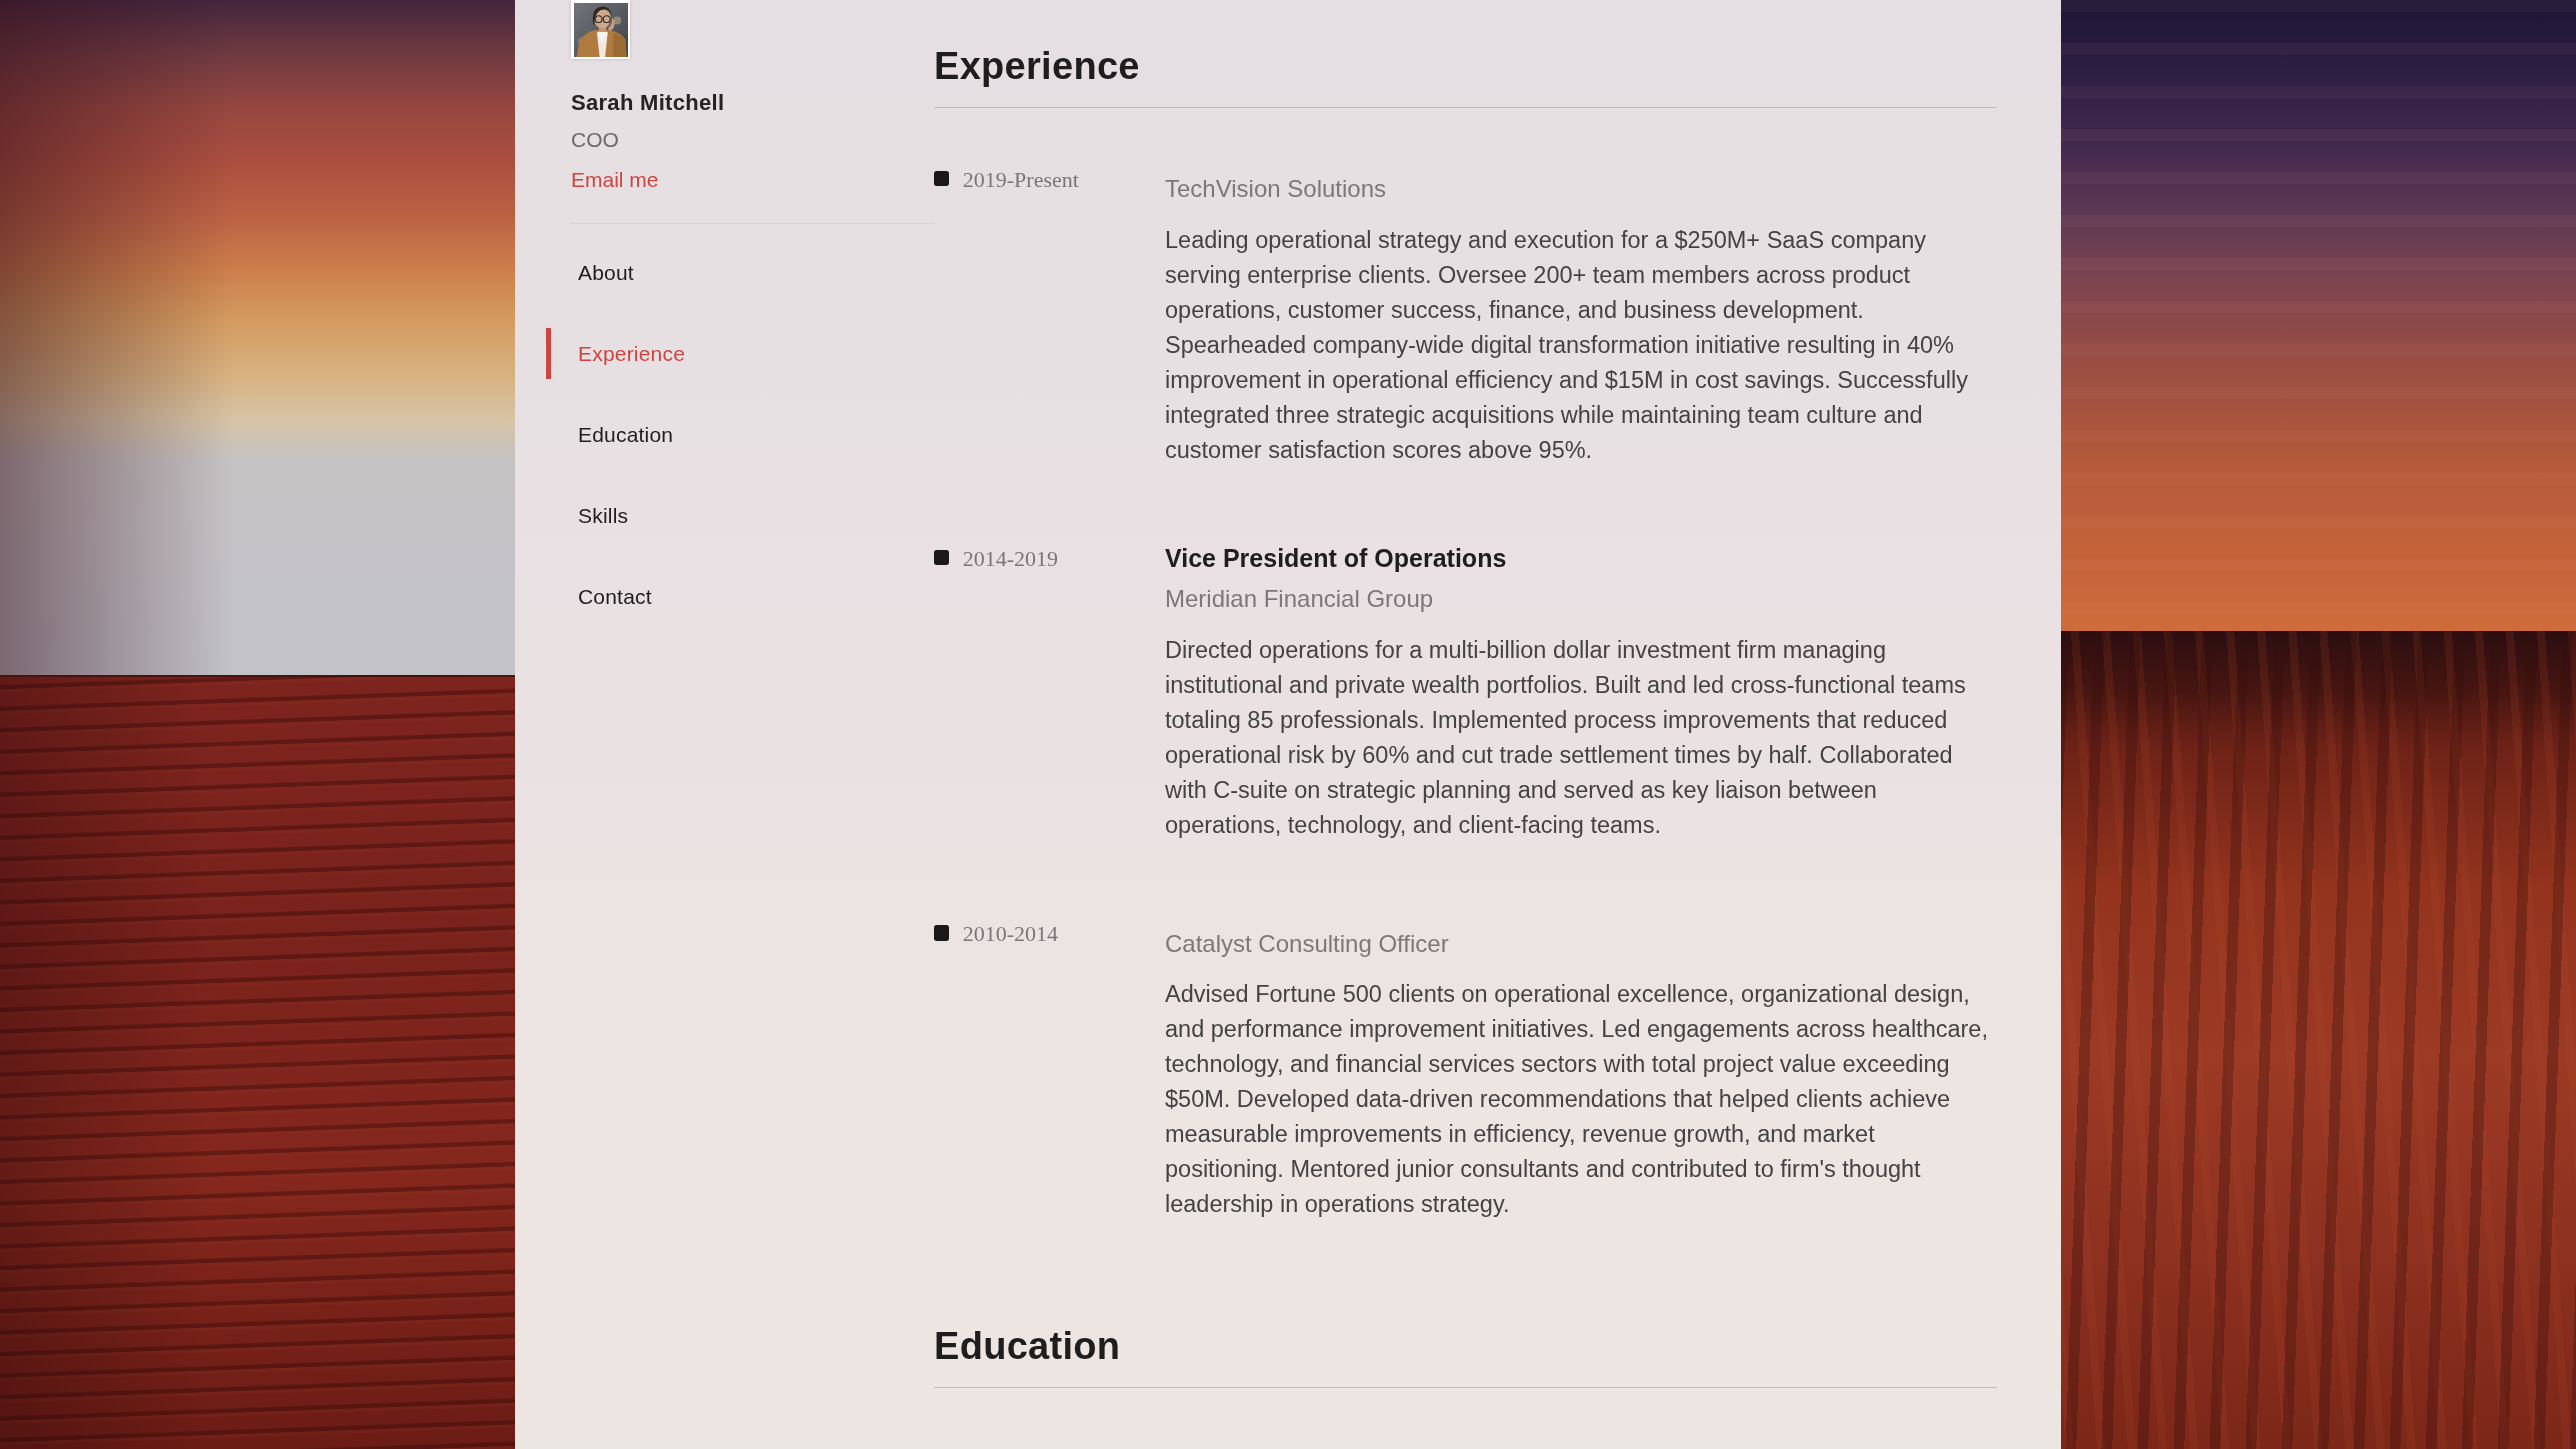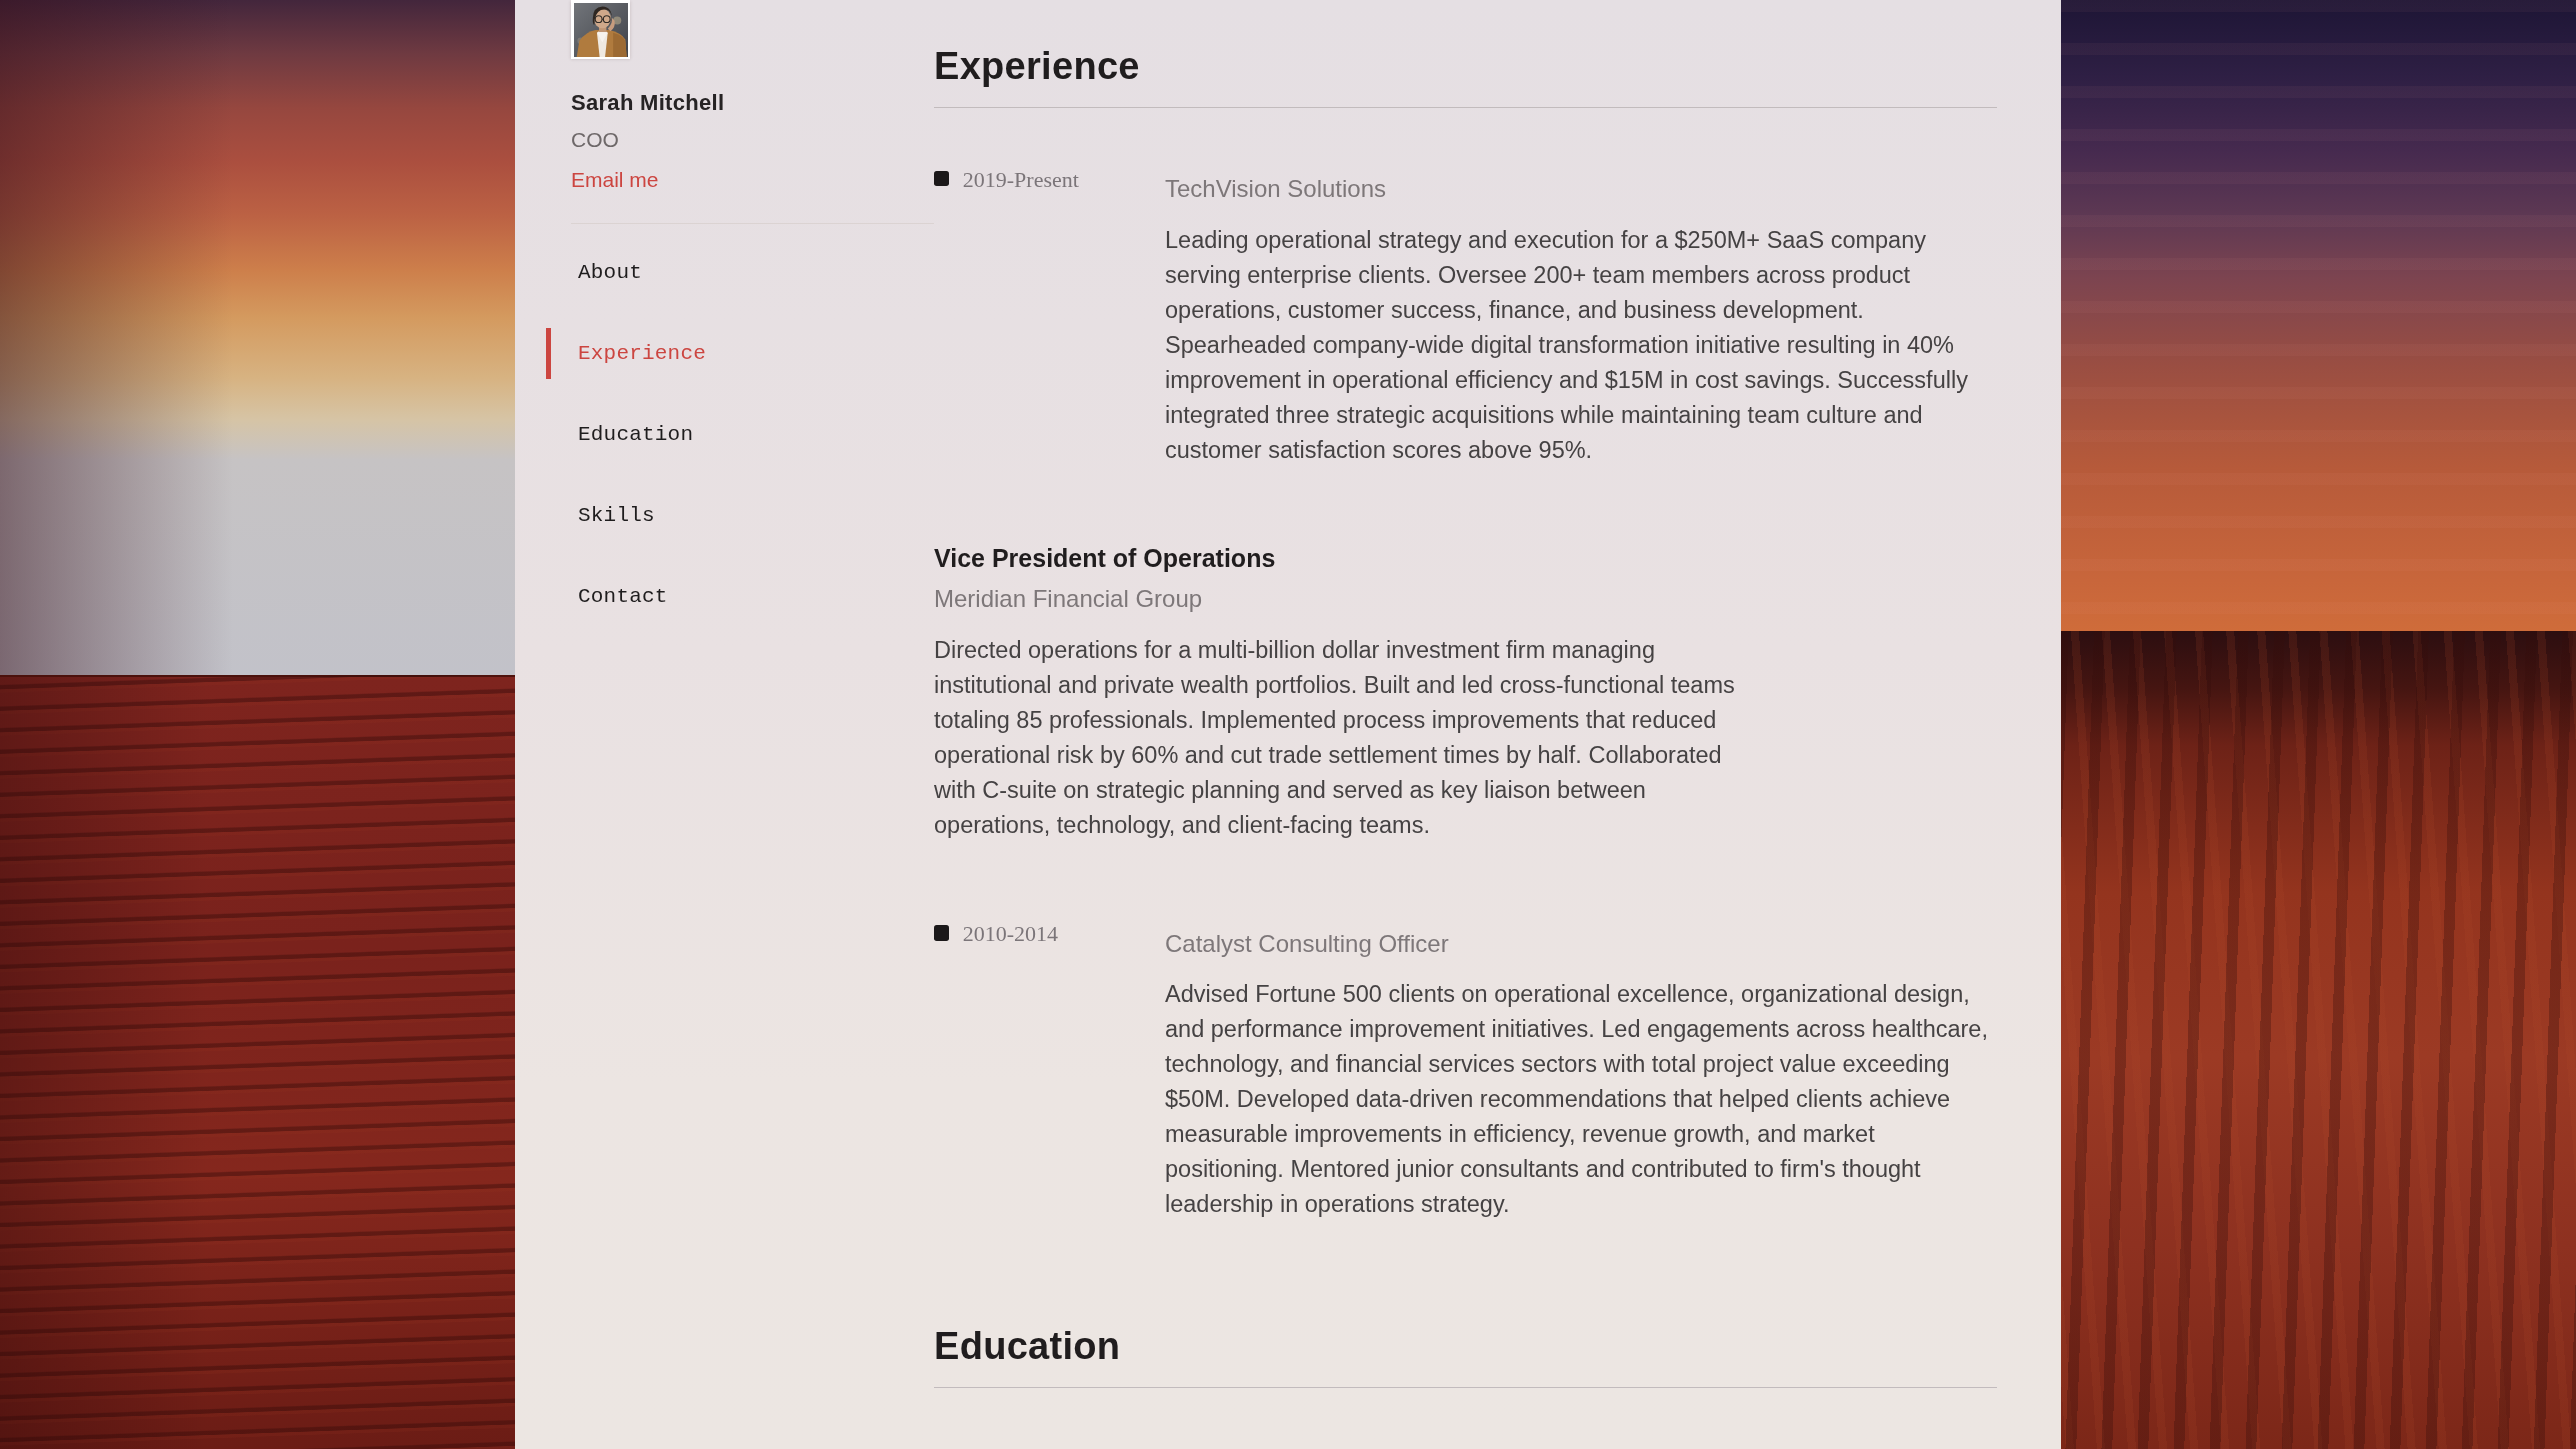--- a/index.html
+++ b/index.html
@@ -72,21 +72,21 @@
     box-shadow:0 0.7px 3.4px rgba(60,30,30,.18);
   }
   .avatar svg { display:block; width:54px; height:54px; }
   .profile-name { margin:31px 0 0 56px; font-size:22px; font-weight:600; color:#262324; letter-spacing:0.3px; }
   .profile-role { margin:12px 0 0 56px; font-size:21px; color:#6e6869; }
   .email-link { display:inline-block; margin:16px 0 0 56px; font-size:21px; color:#cc4540; text-decoration:none; cursor:pointer; }
   .side-divider { border:none; border-top:1.3px solid #dbd3d2; margin:31px 0 0 56px; }
   .side-nav ul { list-style:none; margin:8px 0 0; padding:0; }
   .nav-item {
     position:relative; height:81px; display:flex; align-items:center;
-    padding-left:63px; font-size:21px; color:#1f1d1e; cursor:pointer; letter-spacing:0.2px;font-family:Liberation Mono, monospace;
+    padding-left:63px; font-size:21px; color:#1f1d1e; cursor:pointer; letter-spacing:0.2px;
   }
   .nav-item.active { color:#cc4540; }
   .nav-item.active::before {
     content:""; position:absolute; left:31px; top:15.4px; bottom:15.4px; width:4.7px; background:#cc4540;
   }
 
   
   .main { flex:1; padding:43px 64px 0 0; }
   .section-heading { font-size:38px; font-weight:700; color:#201d1e; margin:0; line-height:1.25; letter-spacing:0.3px; }
   .rule { border:none; border-top:1.3px solid #c2bbbd; margin:16px 0 0; }
@@ -177,20 +177,24 @@
           <span class="bullet"></span>
           <span class="period">2019-Present</span>
         </div>
         <div class="entry-body">
           <div class="company">TechVision Solutions</div>
           <div class="desc">Leading operational strategy and execution for a $250M+ SaaS company serving enterprise clients. Oversee 200+ team members across product operations, customer success, finance, and business development. Spearheaded company-wide digital transformation initiative resulting in 40% improvement in operational efficiency and $15M in cost savings. Successfully integrated three strategic acquisitions while maintaining team culture and customer satisfaction scores above 95%.</div>
         </div>
       </div>
 
       <div class="entry">
+        <div class="entry-when">
+          <span class="bullet"></span>
+          <span class="period">2014-2019</span>
+        </div>
         <div class="entry-body">
           <div class="job-title">Vice President of Operations</div>
           <div class="company">Meridian Financial Group</div>
           <div class="desc">Directed operations for a multi-billion dollar investment firm managing institutional and private wealth portfolios. Built and led cross-functional teams totaling 85 professionals. Implemented process improvements that reduced operational risk by 60% and cut trade settlement times by half. Collaborated with C-suite on strategic planning and served as key liaison between operations, technology, and client-facing teams.</div>
         </div>
       </div>
 
       <div class="entry">
         <div class="entry-when">
           <span class="bullet"></span>

